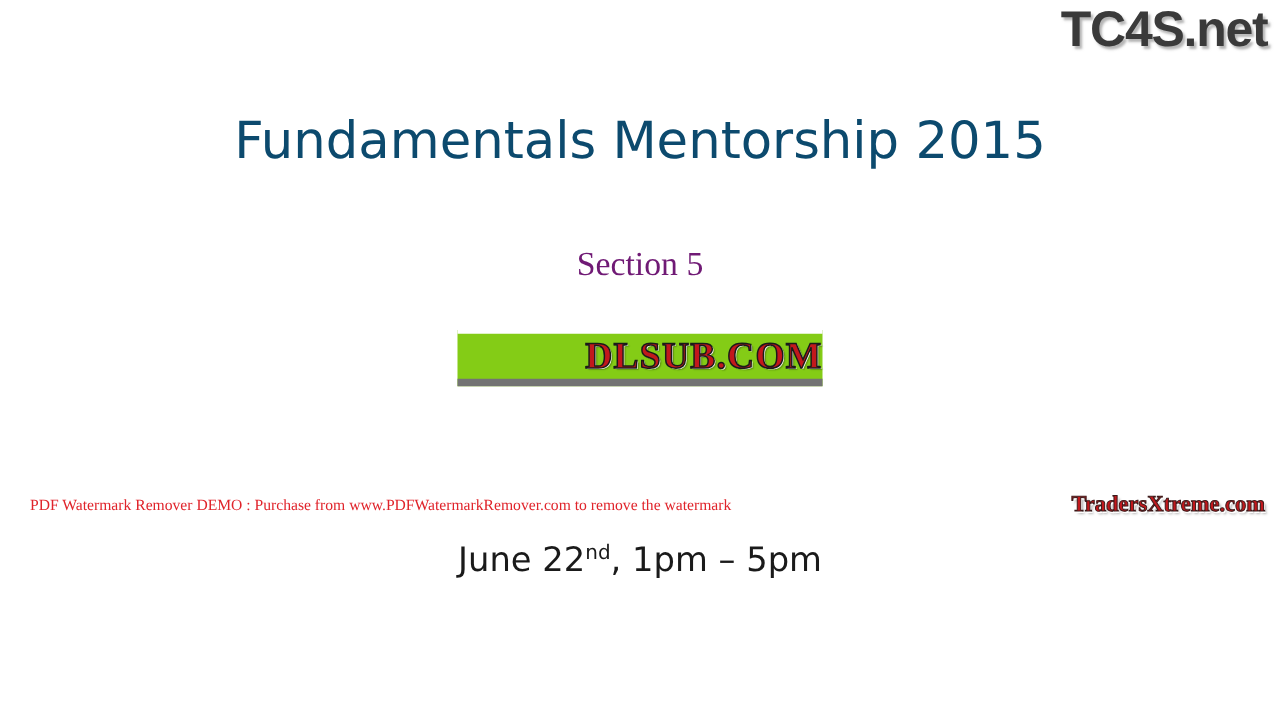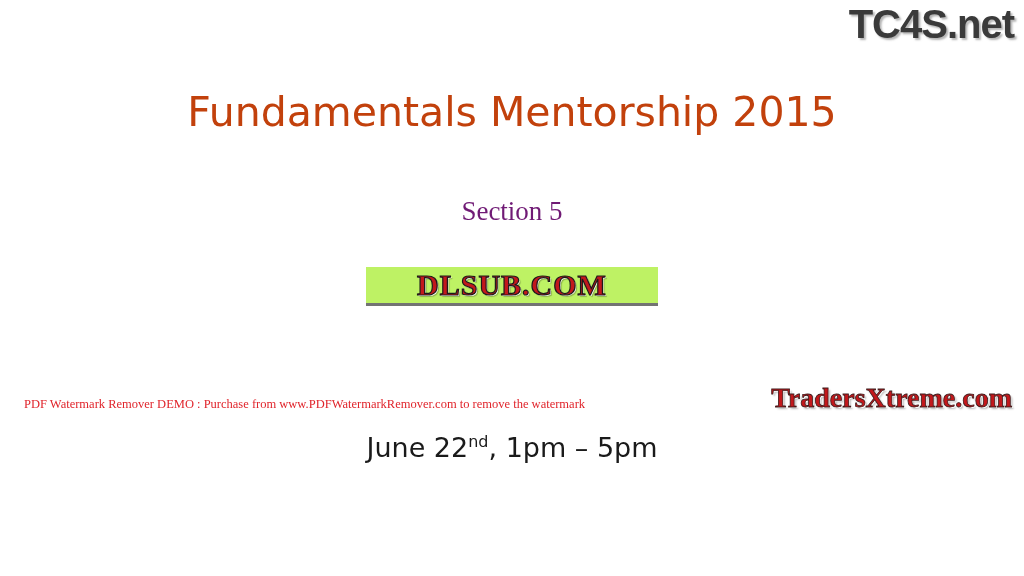--- a/index.html
+++ b/index.html
@@ -38,21 +38,21 @@
   
   .slide-title {
     position: absolute;
     top: 88px;
     left: 0;
     width: 1024px;
     text-align: center;
     font-family: "DejaVu Sans", sans-serif;
     font-size: 41px;
     font-weight: normal;
-    color: #c2410c;
+    color: #0c4a6e;
     letter-spacing: 0px;
   }
 
   
   .section-label {
     position: absolute;
     top: 196px;
     left: 0;
     width: 1024px;
     text-align: center;
@@ -89,24 +89,24 @@
 
   
   .dlsub-watermark {
     position: absolute;
     top: 264px;
     left: 366px;
     width: 292px;
     height: 36px;
     display: flex;
     align-items: center;
-    justify-content: center;
-    background: #bef264;
+    justify-content: flex-end;
+    background: #84cc16;
     border-top: 3px solid #ffffff;
-    border-bottom: 3px solid #737373;
+    border-bottom: 6px solid #737373;
   }
   .dlsub-watermark .dl-text {
     font-family: "Liberation Serif", serif;
     font-weight: bold;
     font-size: 30px;
     letter-spacing: 1px;
     color: #c2181c;
     -webkit-text-stroke: 1.2px #1a1a1a;
     text-shadow:
       1px 1px 0 #ffffff,
@@ -125,21 +125,21 @@
     white-space: nowrap;
   }
 
   
   .tx-watermark {
     position: absolute;
     bottom: 6px;
     right: 12px;
     font-family: "Liberation Serif", serif;
     font-weight: bold;
-    font-size: 28px;
+    font-size: 18px;
     letter-spacing: 0px;
     color: #c2181c;
     -webkit-text-stroke: 0.8px #3a1a1a;
     text-shadow: 1px 1px 0 #ffffff, 2px 2px 2px rgba(0,0,0,0.3);
     white-space: nowrap;
   }
 </style>
 </head>
 <body>
 

